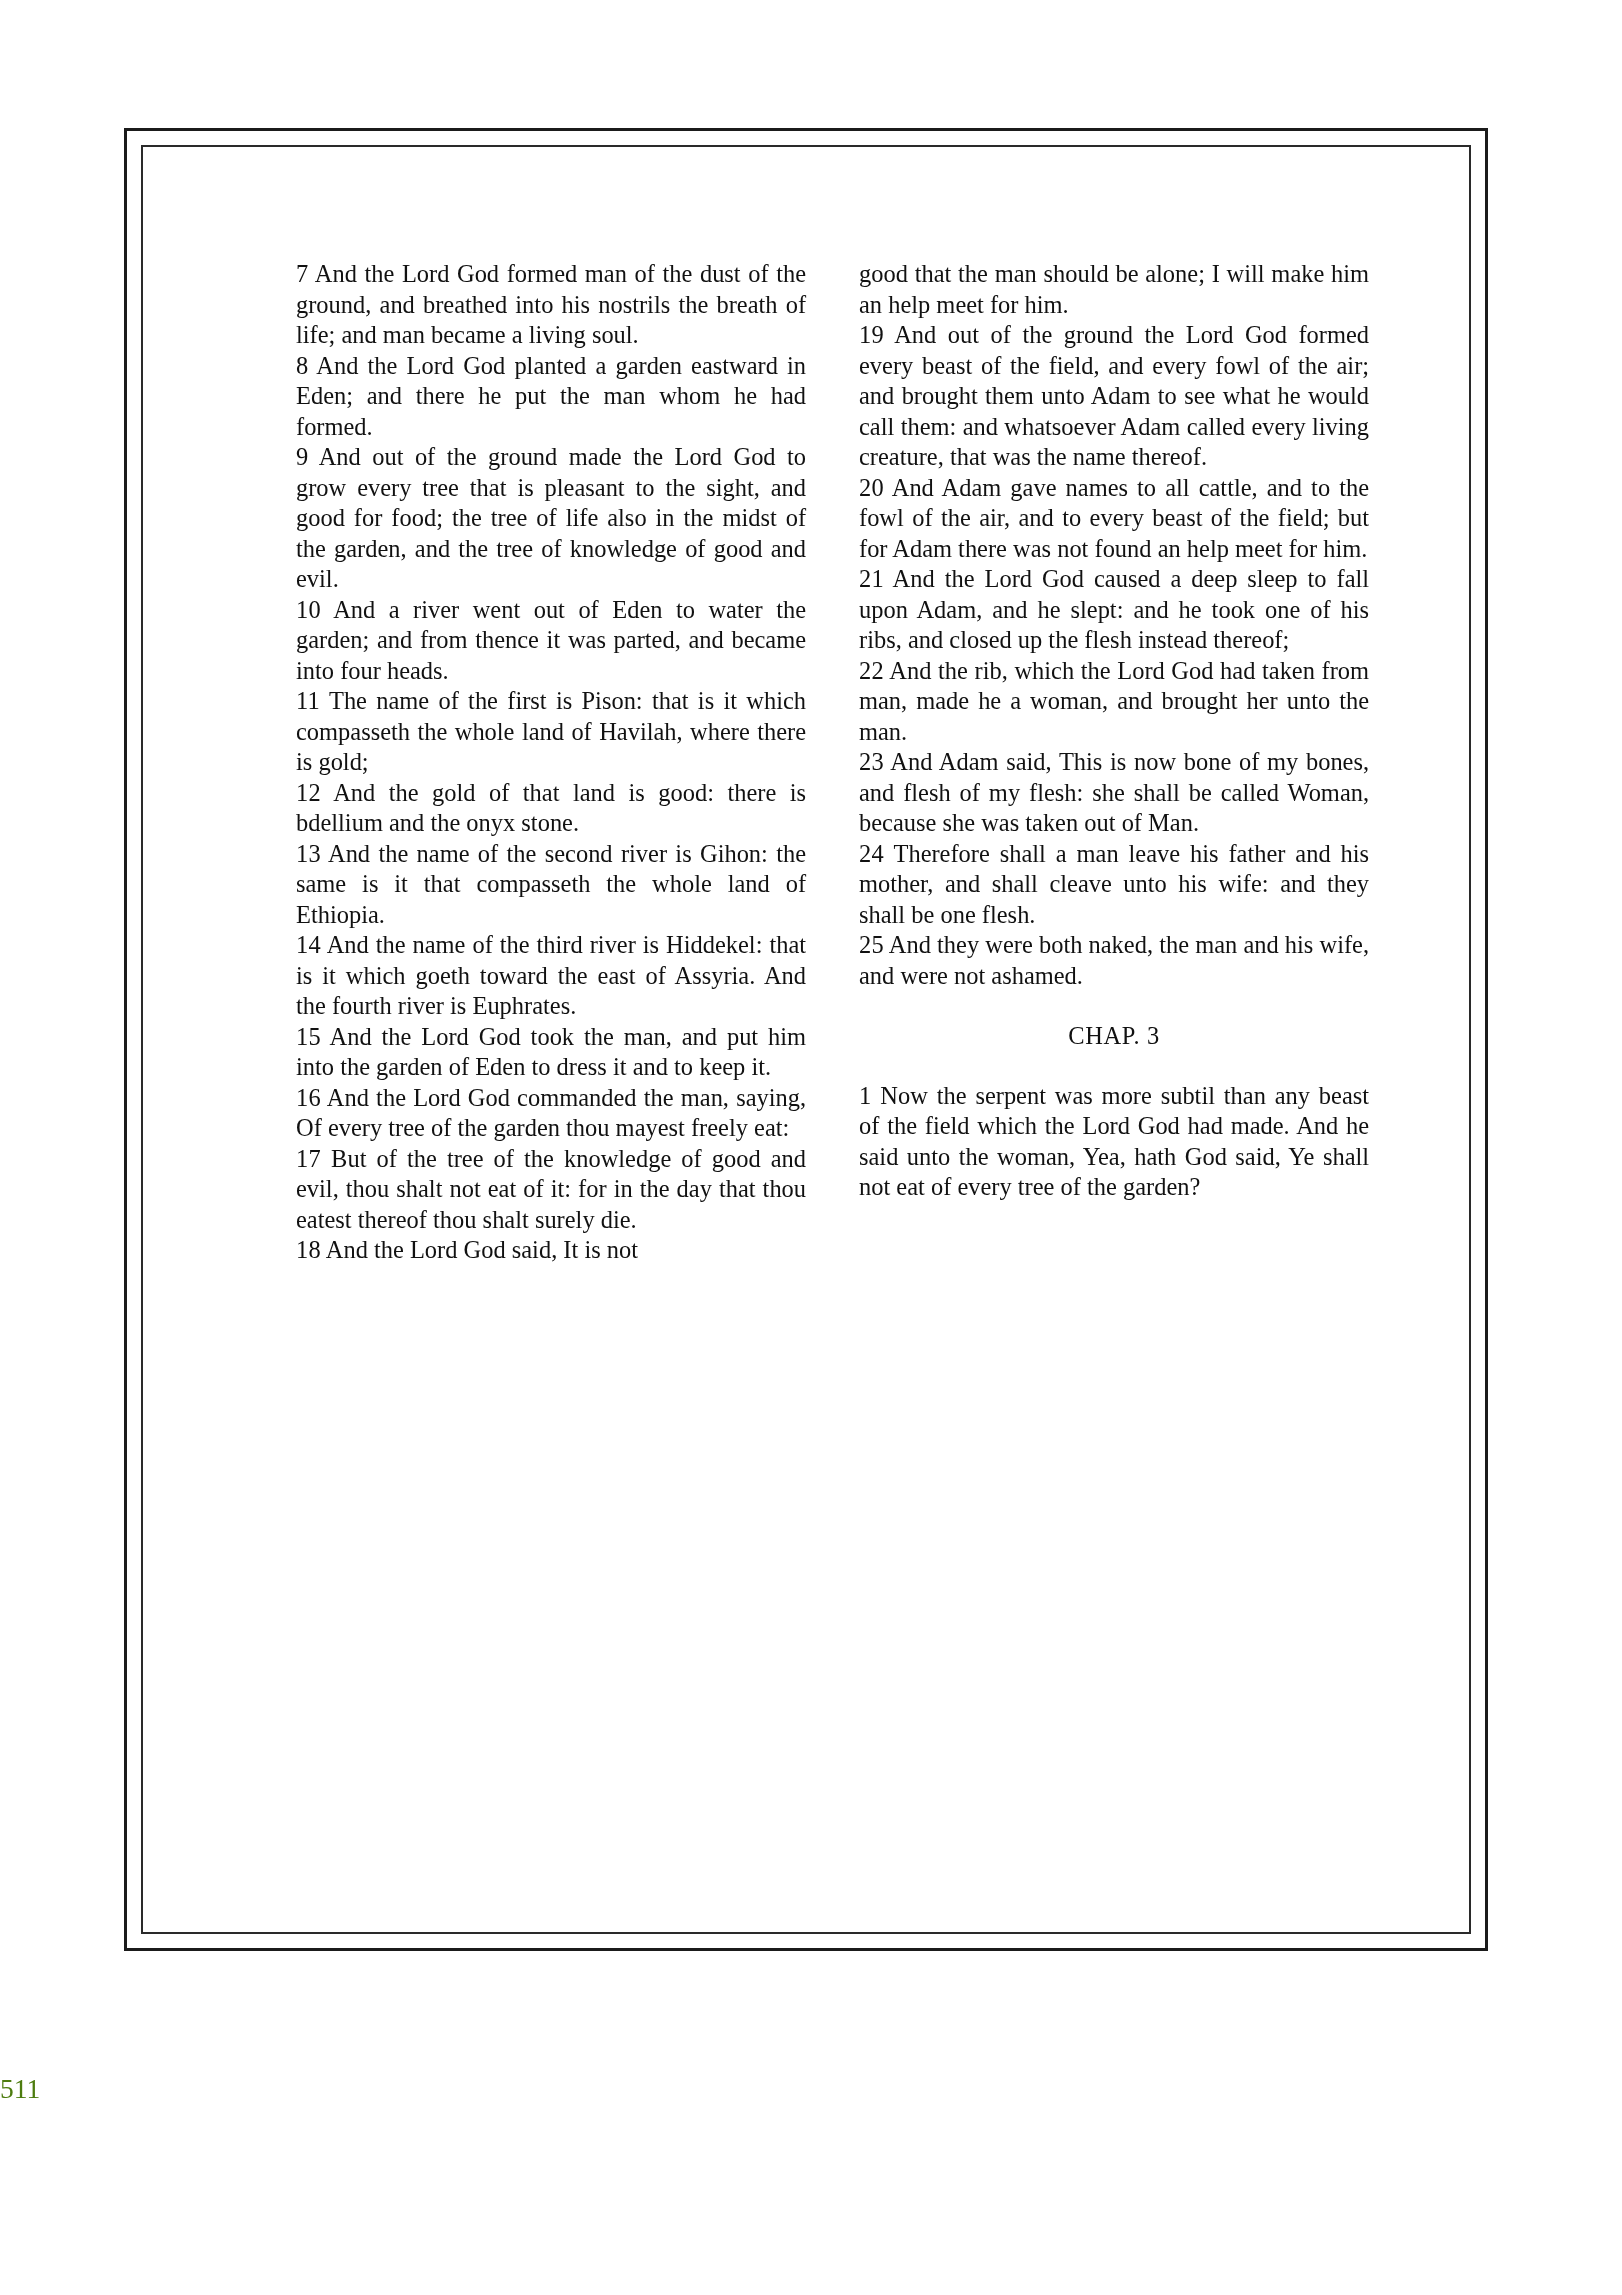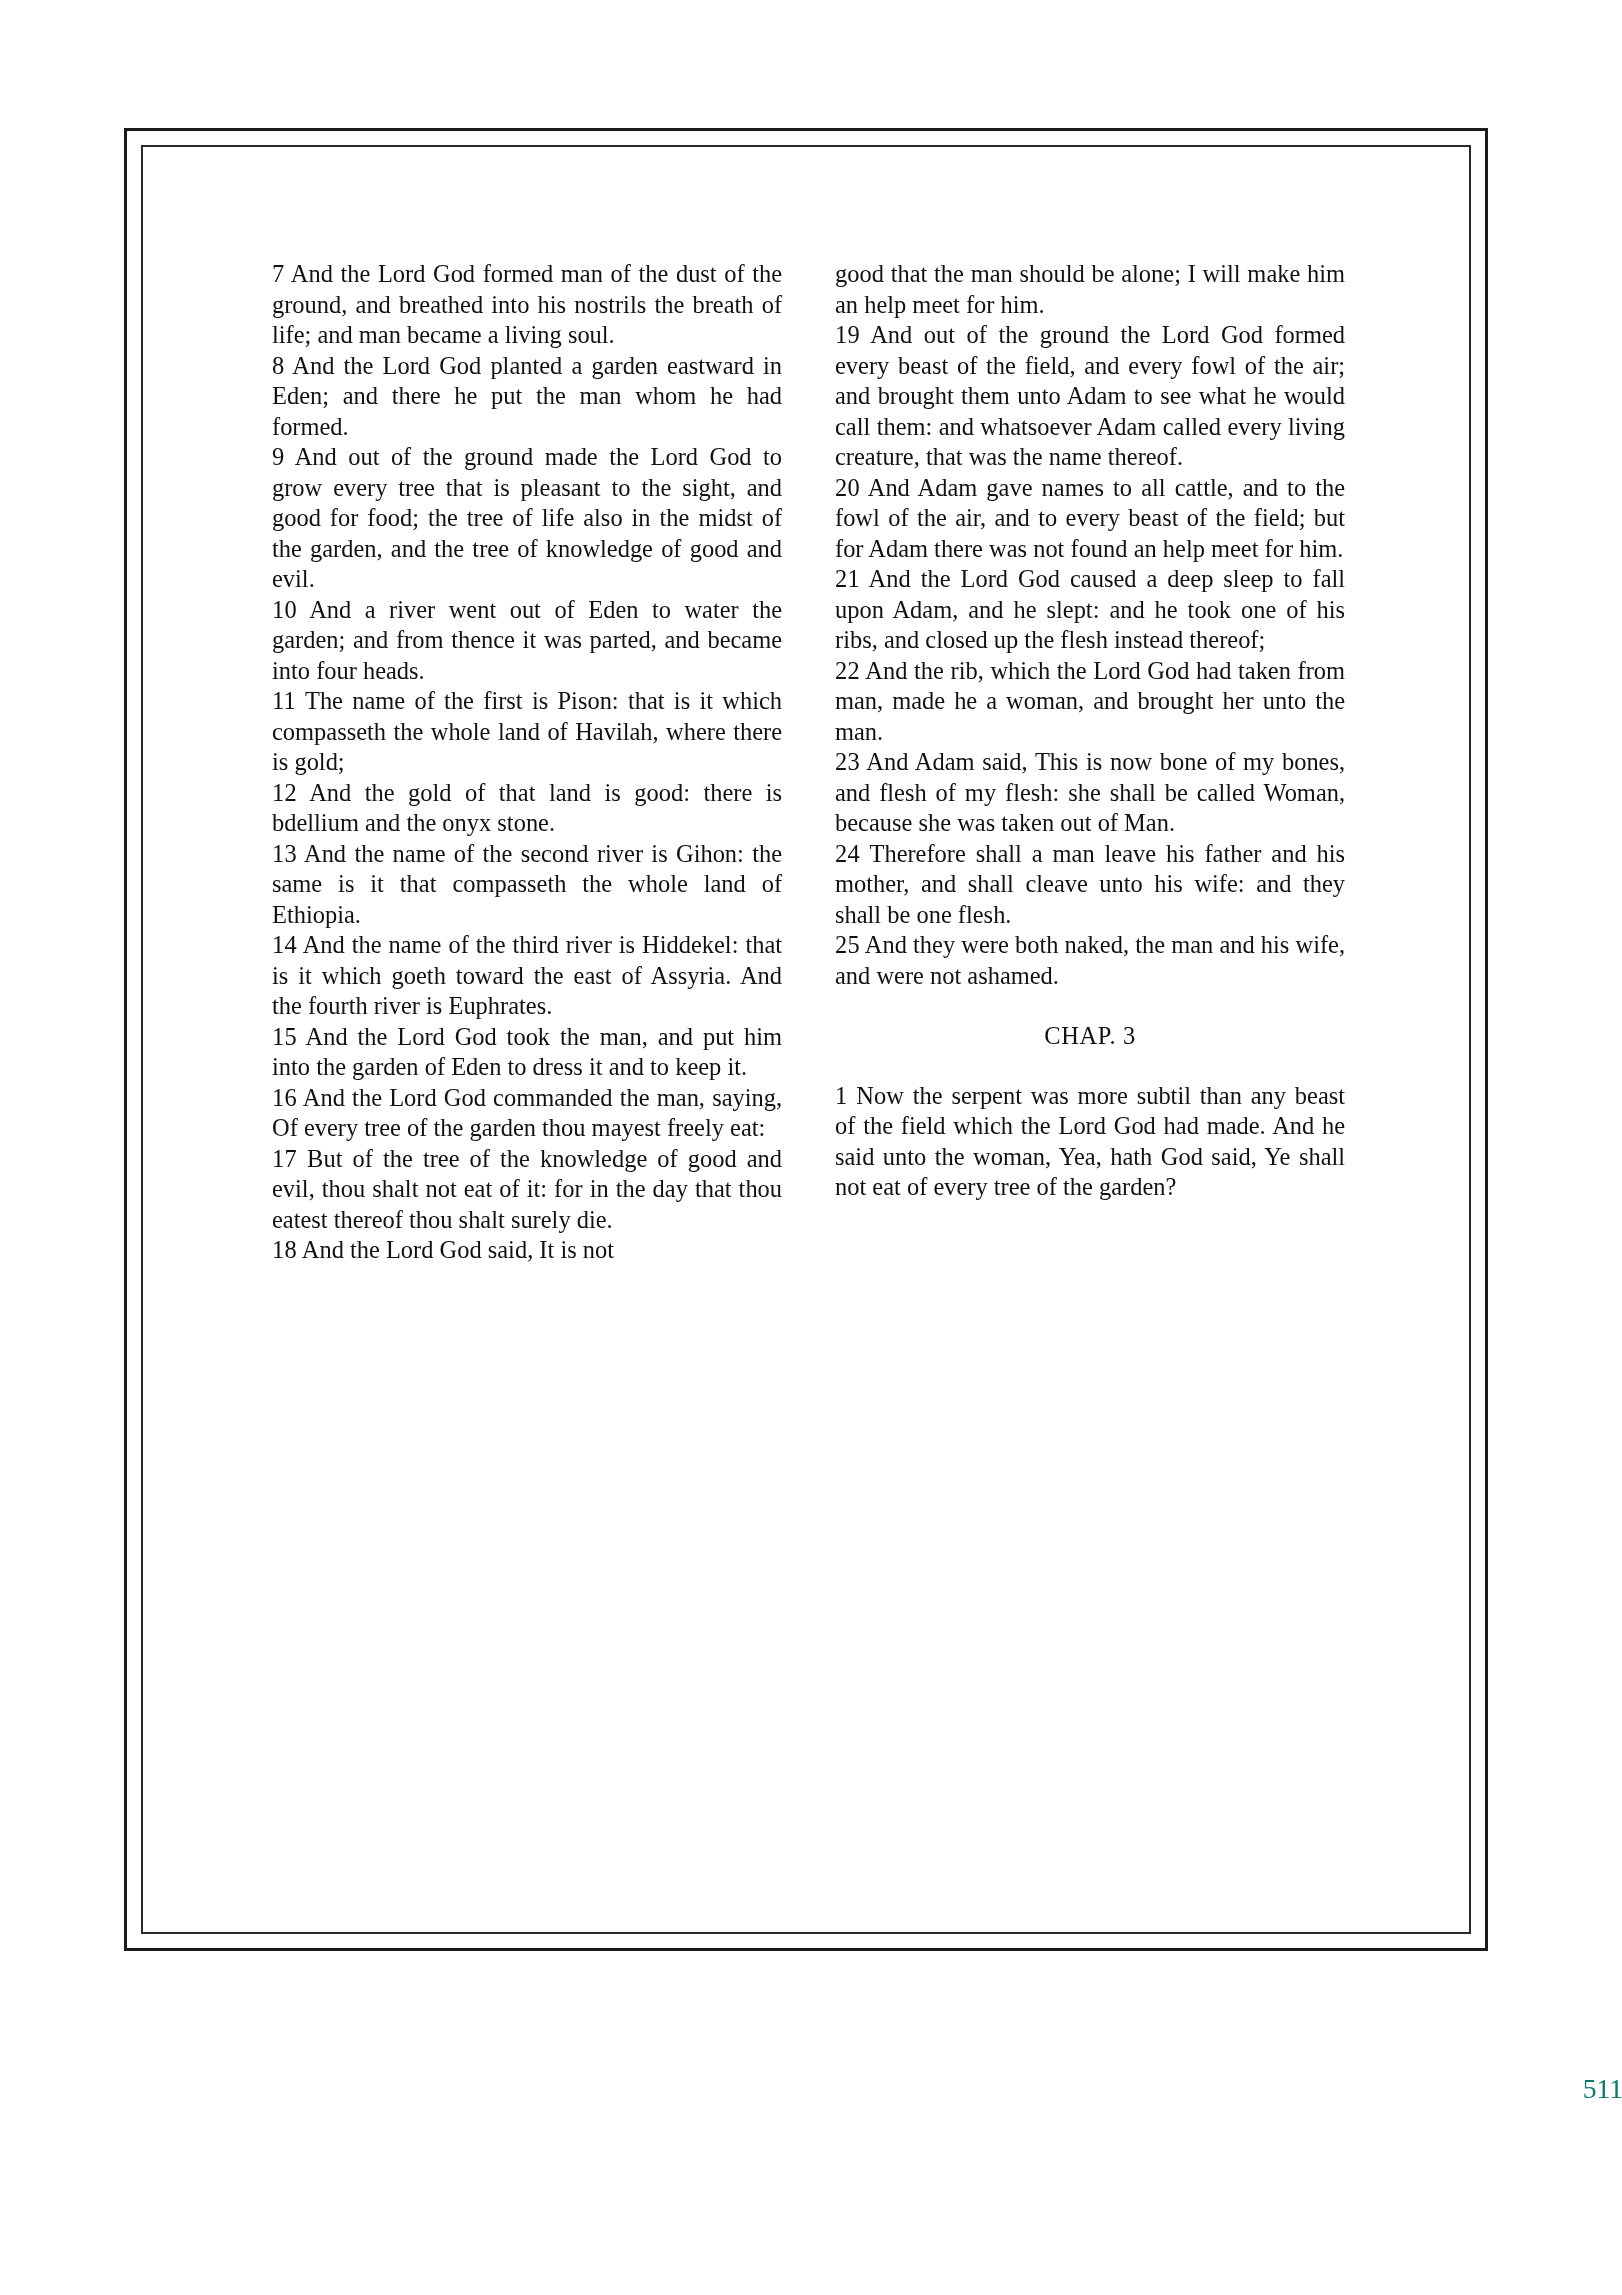--- a/index.html
+++ b/index.html
@@ -32,21 +32,21 @@
     top: 145px;
     width: 1330px;
     height: 1789px;
     border: 2px solid #2a2a2a;
     box-sizing: border-box;
   }
 
   
   .textblock {
     position: absolute;
-    left: 272px;
+    left: 296px;
     top: 259px;
     width: 1073px;
     height: 1590px;
     display: flex;
     flex-direction: row;
     justify-content: space-between;
   }
   .col {
     width: 510px;
     font-family: "Liberation Serif", "DejaVu Serif", serif;
@@ -86,24 +86,24 @@
     letter-spacing: 0.7px;
     transform-origin: center top;
   }
 
   
   .folio {
     position: absolute;
     left: 0;
     top: 2073px;
     width: 1623px;
-    text-align: right;
+    text-align: left;
     font-family: "Liberation Serif", "DejaVu Serif", serif;
     font-size: 27.5px;
-    color: #0f766e;
+    color: #4d7c0f;
     font-feature-settings: "onum" 0;
   }
 </style>
 </head>
 <body>
 
 <div class="page">
 
   <div class="frame-outer"></div>
   <div class="frame-inner"></div>

